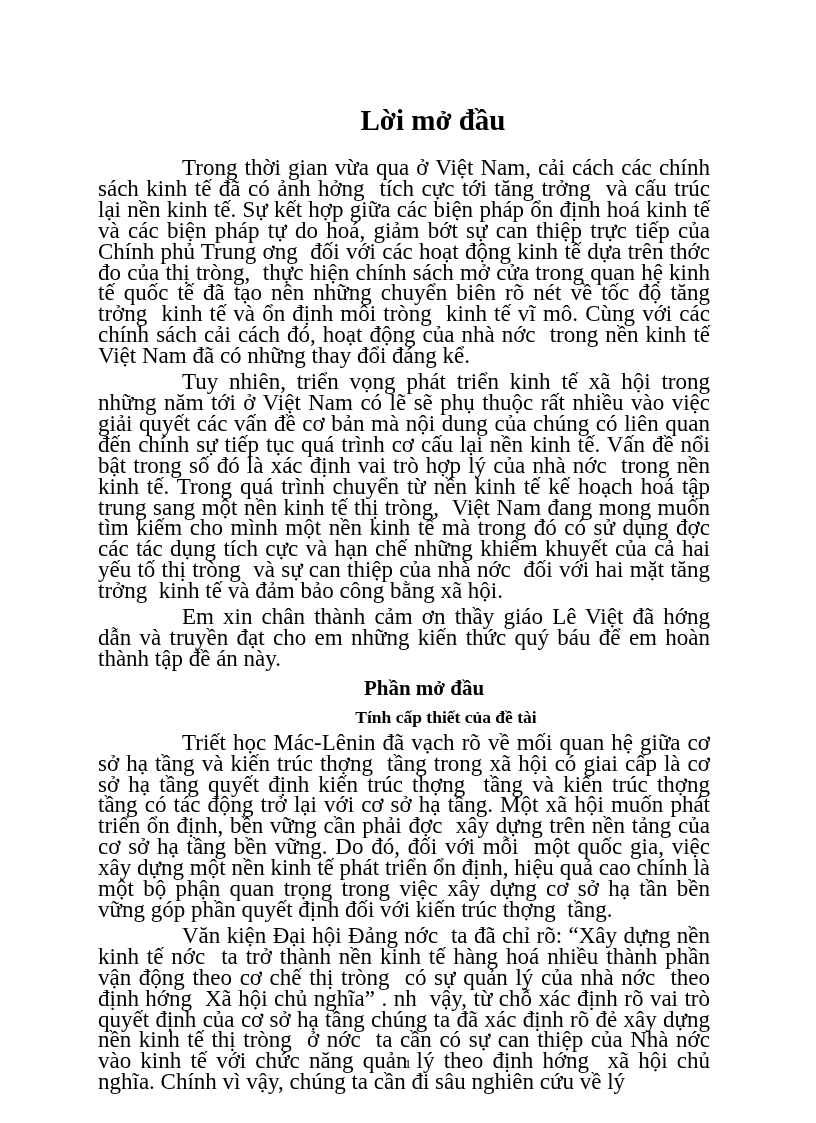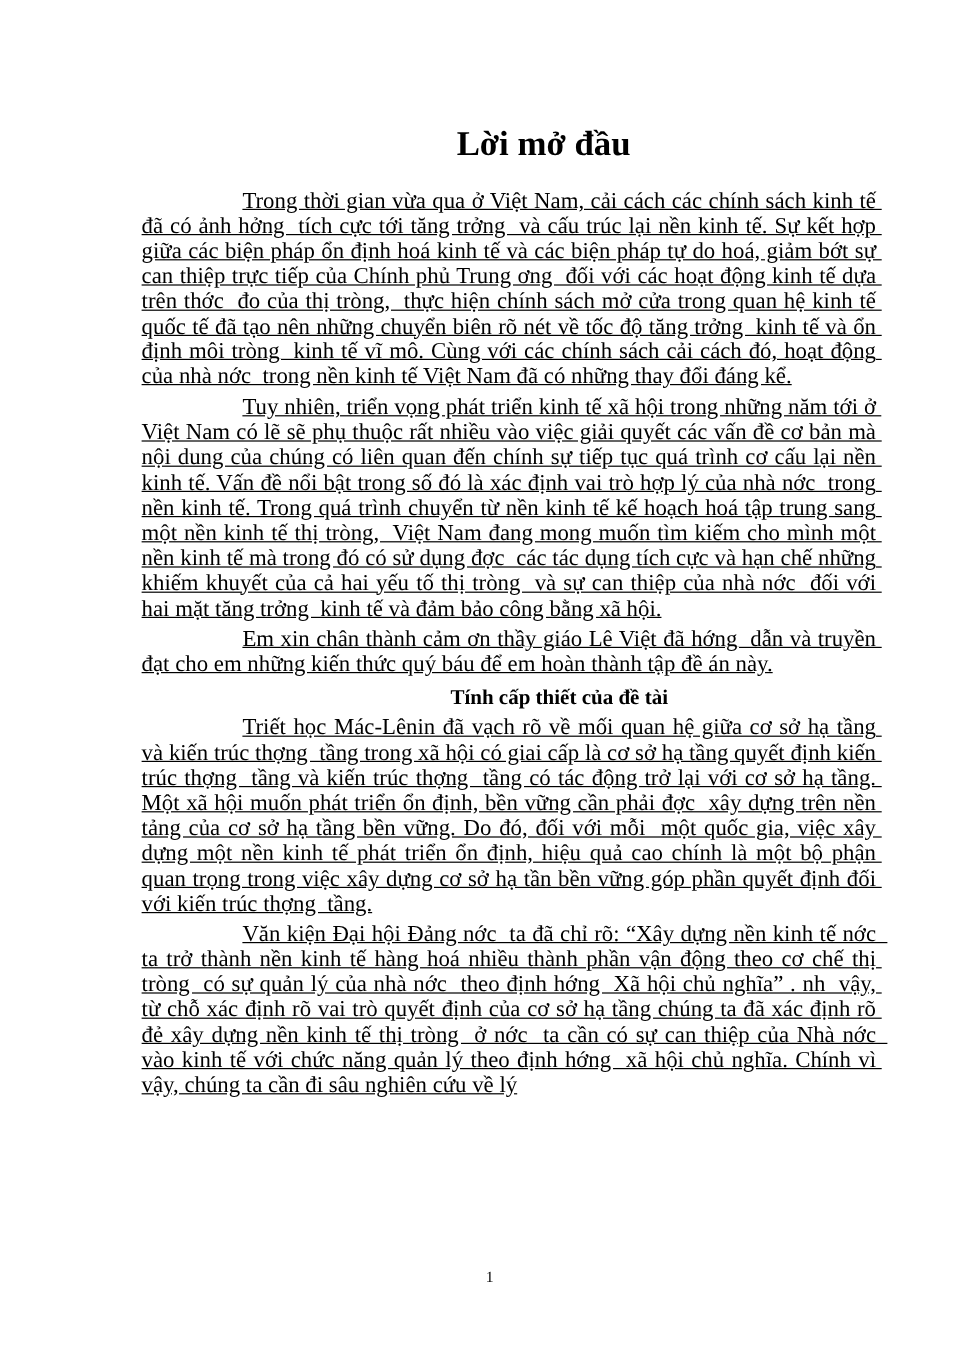--- a/index.html
+++ b/index.html
@@ -11,40 +11,39 @@
     position: relative;
     width: 816px;
     height: 1123px;
     background: #ffffff;
     color: #000000;
     font-family: "Liberation Serif", "DejaVu Serif", serif;
     overflow: hidden;
   }
   .content {
     position: absolute;
-    left: 118px;
+    left: 98px;
     top: 104px;
     width: 612px;
   }
   .doc-title {
     font-size: 29px;
     font-weight: bold;
     line-height: 33px;
     text-align: center;
     padding-left: 58px; 
     margin: 0 0 21px 0;
   }
   p.body {
-    font-size: 19px;
+    font-size: 23px;
     line-height: 20.9px;
     text-align: justify;
     text-indent: 84px;
     margin: 0 0 5px 0;
     white-space: pre-wrap;
-    text-decoration: underline;
   }
   .section-heading {
     font-size: 21px;
     font-weight: bold;
     line-height: 26px;
     text-align: center;
     padding-left: 40px;
     margin: 2px 0 5px 0;
   }
   .subsection-heading {
@@ -73,20 +72,21 @@
 
     <h1 class="doc-title">Lời mở đầu</h1>
 
     <p class="body">Trong thời gian vừa qua ở Việt Nam, cải cách các chính sách kinh tế đã có ảnh hởng  tích cực tới tăng trởng  và cấu trúc lại nền kinh tế. Sự kết hợp giữa các biện pháp ổn định hoá kinh tế và các biện pháp tự do hoá, giảm bớt sự can thiệp trực tiếp của Chính phủ Trung ơng  đối với các hoạt động kinh tế dựa trên thớc  đo của thị tròng,  thực hiện chính sách mở cửa trong quan hệ kinh tế quốc tế đã tạo nên những chuyển biên rõ nét về tốc độ tăng trởng  kinh tế và ổn định môi tròng  kinh tế vĩ mô. Cùng với các chính sách cải cách đó, hoạt động của nhà nớc  trong nền kinh tế Việt Nam đã có những thay đổi đáng kể.</p>
 
     <p class="body">Tuy nhiên, triển vọng phát triển kinh tế xã hội trong những năm tới ở Việt Nam có lẽ sẽ phụ thuộc rất nhiều vào việc giải quyết các vấn đề cơ bản mà nội dung của chúng có liên quan đến chính sự tiếp tục quá trình cơ cấu lại nền kinh tế. Vấn đề nổi bật trong số đó là xác định vai trò hợp lý của nhà nớc  trong nền kinh tế. Trong quá trình chuyển từ nền kinh tế kế hoạch hoá tập trung sang một nền kinh tế thị tròng,  Việt Nam đang mong muốn tìm kiếm cho mình một nền kinh tế mà trong đó có sử dụng đợc  các tác dụng tích cực và hạn chế những khiếm khuyết của cả hai yếu tố thị tròng  và sự can thiệp của nhà nớc  đối với hai mặt tăng trởng  kinh tế và đảm bảo công bằng xã hội.</p>
 
 
     <p class="body">Em xin chân thành cảm ơn thầy giáo Lê Việt đã hớng  dẫn và truyền đạt cho em những kiến thức quý báu để em hoàn thành tập đề án này.</p>
 
+    <h2 class="section-heading">Phần mở đầu</h2>
 
     <h3 class="subsection-heading">Tính cấp thiết của đề tài</h3>
 
     <p class="body">Triết học Mác-Lênin đã vạch rõ về mối quan hệ giữa cơ sở hạ tầng và kiến trúc thợng  tầng trong xã hội có giai cấp là cơ sở hạ tầng quyết định kiến trúc thợng  tầng và kiến trúc thợng  tầng có tác động trở lại với cơ sở hạ tầng. Một xã hội muốn phát triển ổn định, bền vững cần phải đợc  xây dựng trên nền tảng của cơ sở hạ tầng bền vững. Do đó, đối với mỗi  một quốc gia, việc xây dựng một nền kinh tế phát triển ổn định, hiệu quả cao chính là một bộ phận quan trọng trong việc xây dựng cơ sở hạ tần bền vững góp phần quyết định đối với kiến trúc thợng  tầng.</p>
 
     <p class="body">Văn kiện Đại hội Đảng nớc  ta đã chỉ rõ: “Xây dựng nền kinh tế nớc  ta trở thành nền kinh tế hàng hoá nhiều thành phần vận động theo cơ chế thị tròng  có sự quản lý của nhà nớc  theo định hớng  Xã hội chủ nghĩa” . nh  vậy, từ chỗ xác định rõ vai trò quyết định của cơ sở hạ tầng chúng ta đã xác định rõ đẻ xây dựng nền kinh tế thị tròng  ở nớc  ta cần có sự can thiệp của Nhà nớc  vào kinh tế với chức năng quản lý theo định hớng  xã hội chủ nghĩa. Chính vì vậy, chúng ta cần đi sâu nghiên cứu về lý</p>
 
   </div>
 
   <div class="page-number">1</div>

